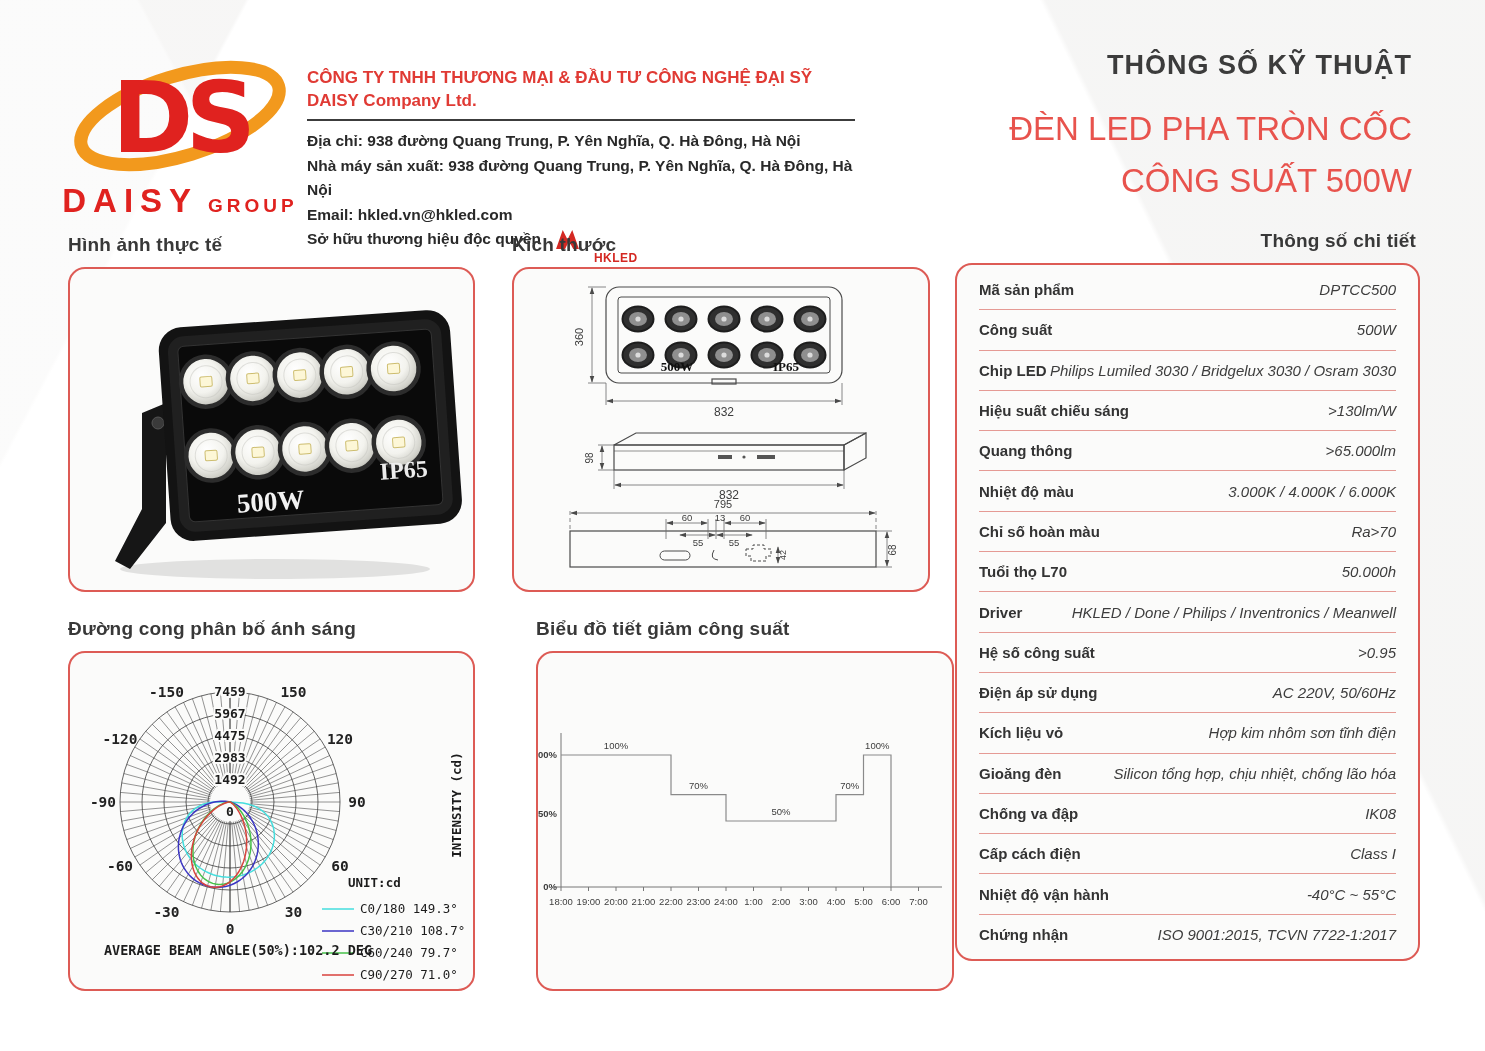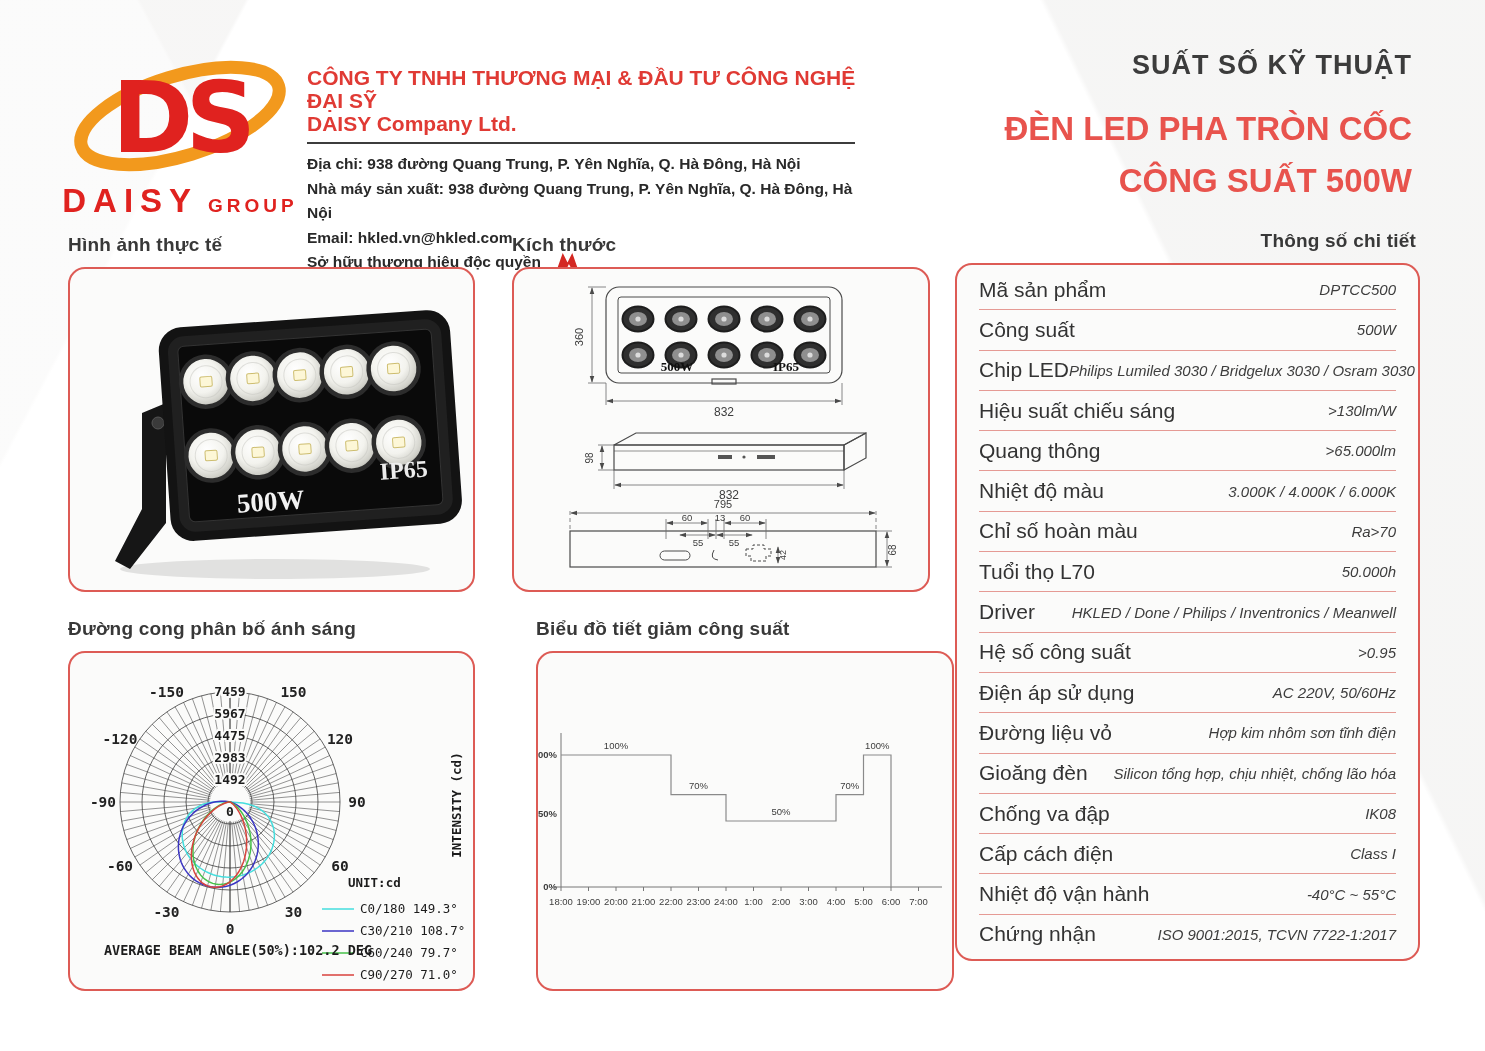--- a/index.html
+++ b/index.html
@@ -11,47 +11,47 @@
         background:
           linear-gradient(62deg, rgba(255,255,255,.55) 0 34%, rgba(255,255,255,0) 34.2%),
           linear-gradient(244deg, rgba(190,188,184,.14) 0 22%, rgba(190,188,184,0) 22.3%),
           linear-gradient(118deg, rgba(210,208,204,.18) 0 12%, rgba(210,208,204,0) 12.2%);}
   
   .logo{position:absolute;left:64px;top:54px;width:232px;}
   .logo-row{display:flex;align-items:baseline;justify-content:center;gap:10px;margin-top:2px;}
   .logo-daisy{font-size:33px;font-weight:bold;color:#e0221f;letter-spacing:7px;}
   .logo-group{font-size:19px;font-weight:bold;color:#e0221f;letter-spacing:4px;}
   .company{position:absolute;left:307px;top:66px;width:565px;}
-  .company-name{color:#e03a34;font-weight:bold;font-size:21px;line-height:23px;}
+  .company-name{color:#e03a34;font-weight:bold;font-size:17px;line-height:23px;}
   .company-divider{height:2px;background:#3c3c3c;margin:7px 0 8px 0;width:548px;}
   .info-line{color:#292929;font-weight:bold;font-size:15.5px;line-height:24.5px;}
   .trademark-line{display:flex;align-items:center;gap:14px;}
   .hkled-text{color:#d42822;font-weight:bold;font-size:12px;letter-spacing:.5px;position:relative;top:19px;}
   .doc-title{position:absolute;right:73px;top:50px;width:430px;text-align:right;}
   .doc-title .t1{font-size:27px;font-weight:bold;color:#3c3c3c;letter-spacing:1px;margin-bottom:22px;}
-  .doc-title .t2{font-size:33px;font-weight:bold;color:#e8534d;line-height:52px;}
+  .doc-title .t2{font-size:33px;font-weight:normal;color:#e8534d;line-height:52px;}
   
   section{position:absolute;}
   section h2{margin:0 0 11px 0;font-size:19px;color:#383838;letter-spacing:.2px;}
   .sec-photo{left:68px;top:234px;width:407px;}
   .sec-dim{left:512px;top:234px;width:418px;}
   .sec-spec{left:955px;top:230px;width:465px;}
   .sec-spec h2{text-align:right;padding-right:4px;}
   .sec-polar{left:68px;top:618px;width:407px;}
   .sec-power{left:512px;top:618px;width:418px;margin-left:24px;}
   .box{border:2px solid #dd5b55;border-radius:17px;background:#fbfbfa;overflow:hidden;}
   .box-photo,.box-dim{height:321px;}
   .box-polar,.box-power{height:336px;}
   .box-spec{height:698px;display:flex;flex-direction:column;padding:5px 0;box-sizing:border-box;}
   .box svg{display:block;width:100%;height:100%;}
   
   .spec-row{flex:1;display:flex;align-items:center;justify-content:space-between;
             margin:0 22px;border-bottom:1px solid #e59a94;}
   .spec-row:last-child{border-bottom:none;}
-  .spec-label{font-size:21px;font-weight:normal;color:#333;white-space:nowrap;}
+  .spec-label{font-size:15px;font-weight:bold;color:#333;white-space:nowrap;}
   .spec-value{font-size:15px;font-style:italic;color:#3d3d3d;text-align:right;white-space:nowrap;}
 </style>
 </head>
 <body>
 
 <div class="page">
   <div class="bg-decor"></div>
 
   <div class="logo">
     <svg viewBox="0 0 232 122" width="232" height="122">
@@ -74,21 +74,21 @@
     <div class="info-line trademark-line">
       <span>Sở hữu thương hiệu độc quyền</span>
       <svg width="25" height="21" viewBox="0 0 26 22">
         <polygon points="1,21 8,1 13,11 18,1 25,21 19,21 14.5,12.5 10.5,21" fill="#d42822"></polygon>
       </svg>
       <span class="hkled-text">HKLED</span>
     </div>
   </div>
 
   <div class="doc-title">
-    <div class="t1">SUẤT SỐ KỸ THUẬT</div>
+    <div class="t1">THÔNG SỐ KỸ THUẬT</div>
     <div class="t2">ĐÈN LED PHA TRÒN CỐC</div>
     <div class="t2">CÔNG SUẤT 500W</div>
   </div>
 
   <section class="sec-photo">
     <h2>Hình ảnh thực tế</h2>
     <div class="box box-photo">
       <svg id="photo-svg" viewBox="0 0 403 317">
           <defs>
             <radialGradient id="ledGrad" cx="0.42" cy="0.38" r="0.75">
@@ -307,21 +307,21 @@
         </div>
         <div class="spec-row">
           <span class="spec-label">Hệ số công suất</span>
           <span class="spec-value">&gt;0.95</span>
         </div>
         <div class="spec-row">
           <span class="spec-label">Điện áp sử dụng</span>
           <span class="spec-value">AC 220V, 50/60Hz</span>
         </div>
         <div class="spec-row">
-          <span class="spec-label">Đường liệu vỏ</span>
+          <span class="spec-label">Kích liệu vỏ</span>
           <span class="spec-value">Hợp kim nhôm sơn tĩnh điện</span>
         </div>
         <div class="spec-row">
           <span class="spec-label">Gioăng đèn</span>
           <span class="spec-value">Silicon tổng hợp, chịu nhiệt, chống lão hóa</span>
         </div>
         <div class="spec-row">
           <span class="spec-label">Chống va đập</span>
           <span class="spec-value">IK08</span>
         </div>

